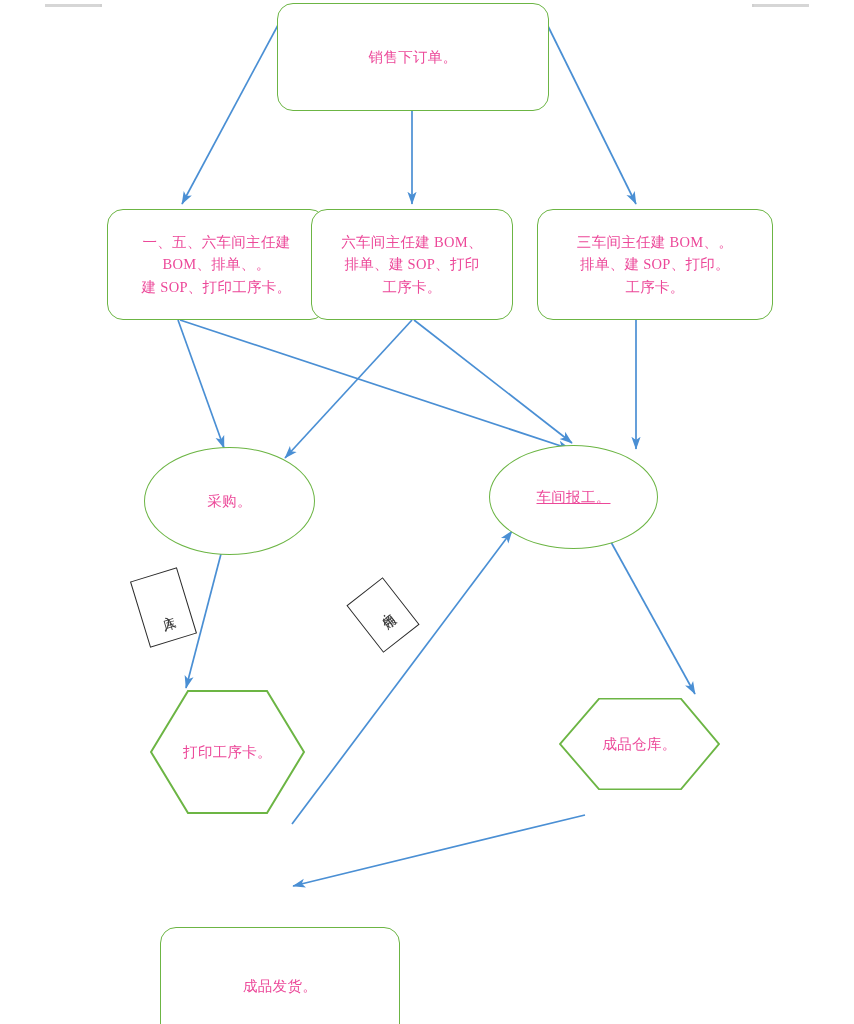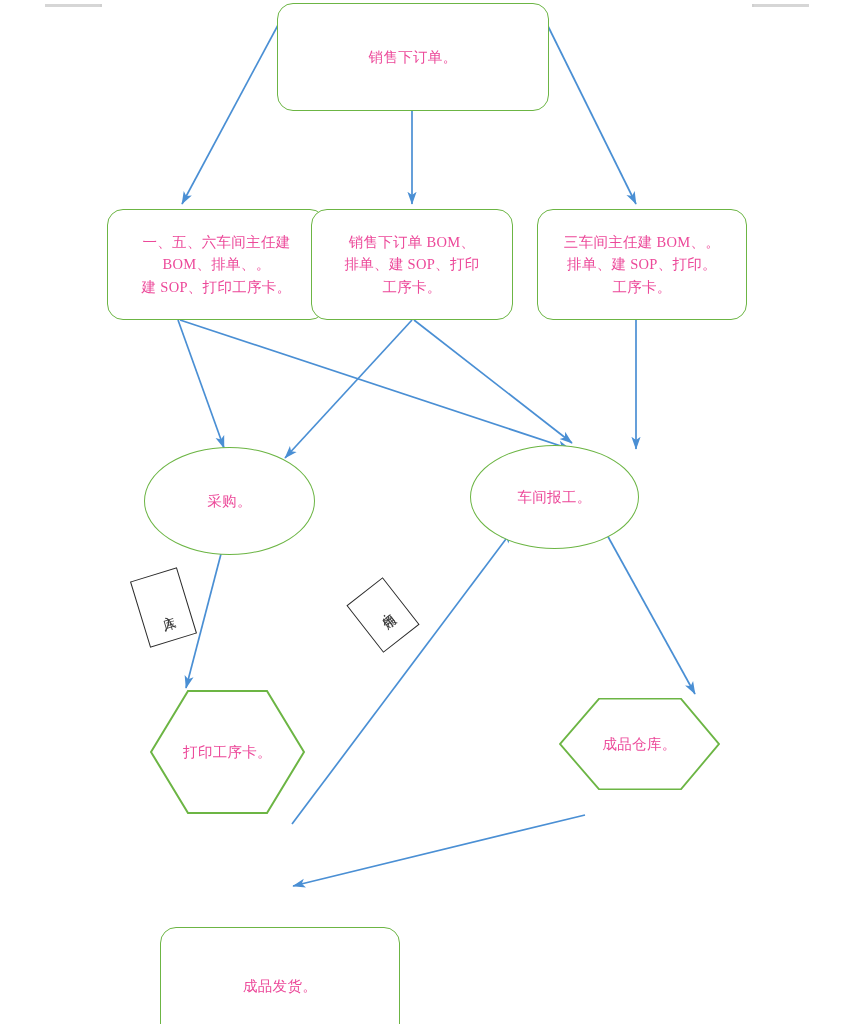--- a/index.html
+++ b/index.html
@@ -138,36 +138,36 @@
     <span class="txt">销售下订单。</span>
   </div>
 
   <div class="node rounded-box" style="left:68px; top:209px; width:219px; height:111px;margin-left:39px;">
     <span class="txt">一、五、六车间主任建
 BOM、排单、。
 建 SOP、打印工序卡。</span>
   </div>
 
   <div class="node rounded-box" style="left:311px; top:209px; width:202px; height:111px;">
-    <span class="txt">销售下订单 BOM、
+    <span class="txt">六车间主任建 BOM、
 排单、建 SOP、打印
 工序卡。</span>
   </div>
 
-  <div class="node rounded-box" style="left:537px; top:209px; width:210px; height:111px;">
+  <div class="node rounded-box" style="left:537px; top:209px; width:236px; height:111px;">
     <span class="txt">三车间主任建 BOM、。
 排单、建 SOP、打印。
 工序卡。</span>
   </div>
 
   <div class="node ellipse" style="left:144px; top:447px; width:171px; height:108px;">
     <span class="txt">采购。</span>
   </div>
 
-  <div class="node ellipse" style="left:470px; top:445px; width:169px; height:104px;">
+  <div class="node ellipse" style="left:489px; top:445px; width:169px; height:104px;text-decoration:underline;">
     <span class="txt">车间报工。</span>
   </div>
 
   <div class="edge-label" style="left:139px; top:573px; width:49px; height:69px; transform:rotate(-17deg);">
     <span class="vtext">入库</span>
   </div>
 
   <div class="edge-label" style="left:360px; top:585px; width:46px; height:60px; transform:rotate(-38deg);">
     <span class="vtext">领用：</span>
   </div>

